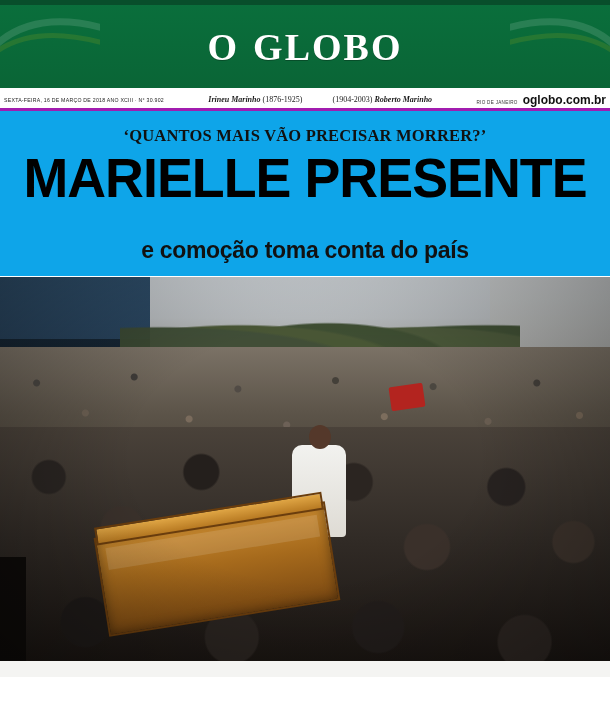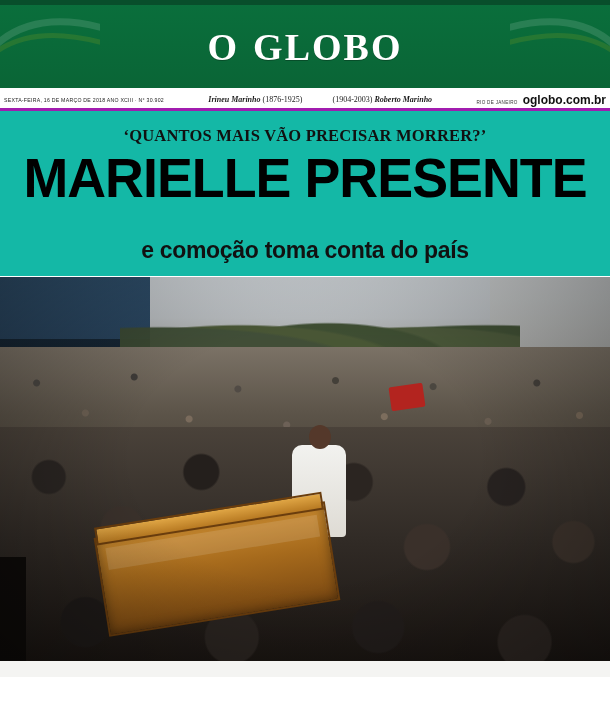--- a/index.html
+++ b/index.html
@@ -113,21 +113,21 @@
   .infobar-right .site {
     font-size: 12px;
     font-weight: bold;
     color: #111;
   }
 
   
   .headline-block {
     padding: 16px 10px 12px 10px;
     text-align: center;
-    background: #14b8a6;
+    background: #0ea5e9;
   }
   .kicker {
     font-family: "Liberation Serif", serif;
     font-weight: bold;
     font-size: 16.5px;
     letter-spacing: 0.2px;
     color: #111;
     margin: 0 0 6px 0;
     line-height: 1.1;
   }

